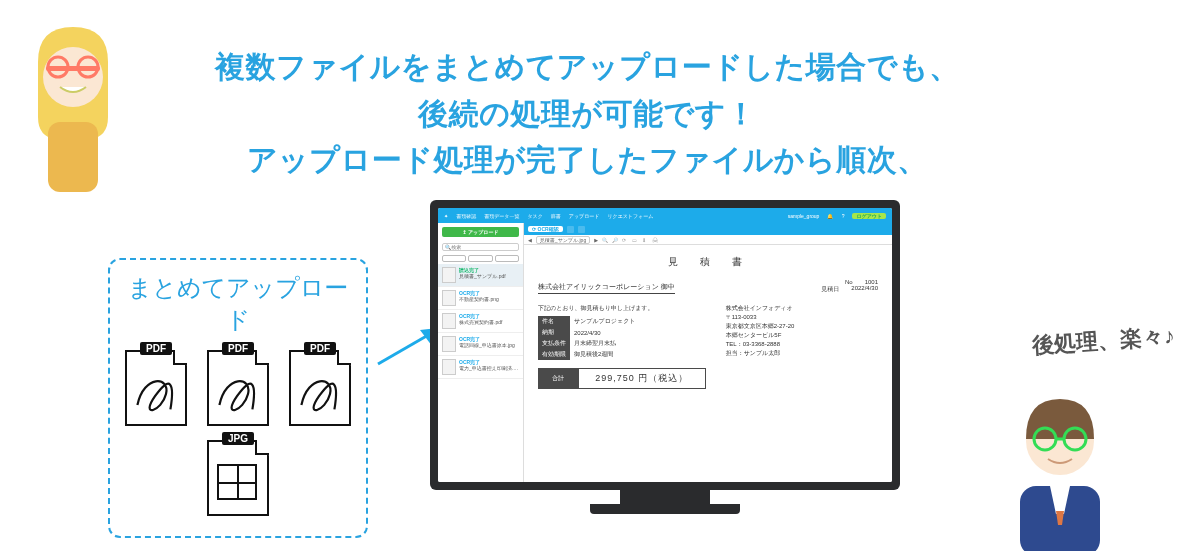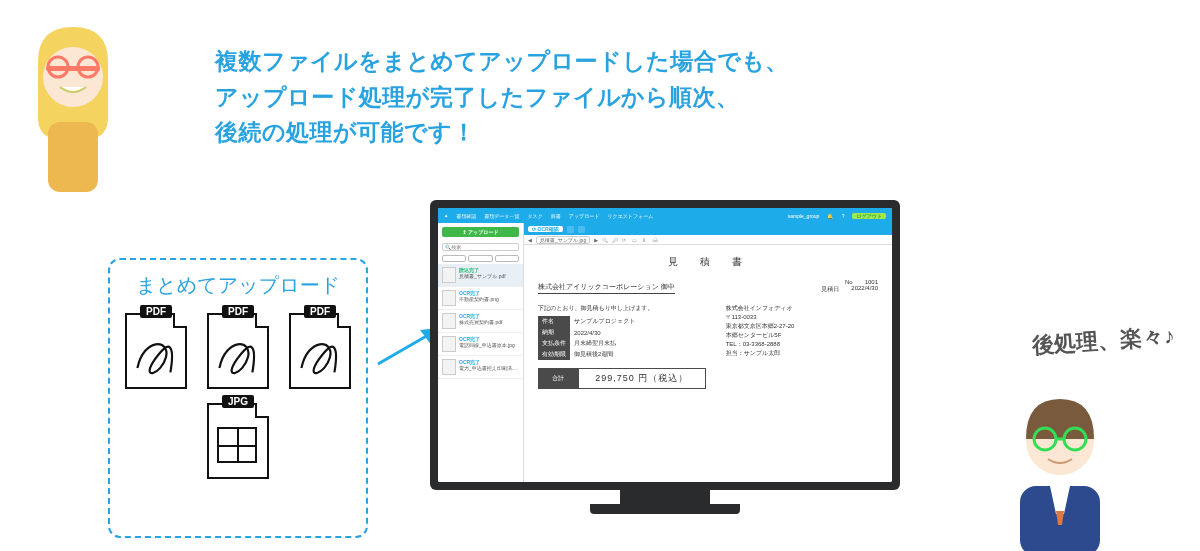--- a/index.html
+++ b/index.html
@@ -9,44 +9,45 @@
     background: #fff;
     position: relative;
     overflow: hidden;
   }
 
   
   .headline {
     position: absolute;
     left: 215px; top: 44px;
     color: #29a3e0;
-    font-size: 23px;
+    font-size: 30px;
     font-weight: 600;
     line-height: 1.55;
     letter-spacing: .5px;
+    text-align: center;
   }
 
   
   .avatar-woman { position:absolute; left:18px; top:22px; width:110px; height:170px; }
   .avatar-man  { position:absolute; right:70px; bottom:0; width:140px; height:170px; }
   .speech-bubble {
     position:absolute; right:25px; bottom:195px;
     font-size:22px; font-weight:600; color:#555;
     transform: rotate(-4deg);
   }
 
   
   .upload-box {
     position:absolute; left:108px; top:258px;
     width:260px; height:280px;
     border:2px dashed #29a3e0; border-radius:12px;
     padding:12px 10px 10px;
   }
   .upload-title {
-    color:#29a3e0; font-size:20px; font-weight:500;
+    color:#29a3e0; font-size:24px; font-weight:500;
     text-align:center; margin-bottom:14px;
   }
   .file-row { display:flex; justify-content:center; gap:20px; margin-top:6px;}
   .file-icon { width:62px; height:76px; position:relative; }
   .file-icon .page {
     width:62px; height:76px; border:2px solid #111; background:#fff;
     position:absolute; inset:0;
     clip-path: polygon(0 0, 78% 0, 100% 20%, 100% 100%, 0 100%);
   }
   .file-icon .fold {
@@ -167,22 +168,22 @@
     flex:1; border:1px solid #4a4a4a; display:flex; align-items:center; justify-content:center;
     font-size:9px; letter-spacing:1px; padding:3px 0;
   }
   .doc-right { flex:1; font-size:6px; line-height:1.5;}
 </style>
 </head>
 <body>
 
 <div class="headline">
   <div>複数ファイルをまとめてアップロードした場合でも、</div>
+  <div>後続の処理が可能です！</div>
   <div>アップロード処理が完了したファイルから順次、</div>
-  <div>後続の処理が可能です！</div>
 </div>
 
 <div class="avatar-woman">
   <svg viewBox="0 0 110 170">
     <path d="M20 40 q0 -35 35 -35 q35 0 35 35 v55 q0 20 -18 22 h-34 q-18 -2 -18 -22 z" fill="#f4d35e"></path>
     <circle cx="55" cy="55" r="30" fill="#fbe7d3"></circle>
     <rect x="28" y="44" width="54" height="5" rx="2" fill="#ff7a66"></rect>
     <circle cx="40" cy="45" r="10" fill="none" stroke="#ff7a66" stroke-width="3"></circle>
     <circle cx="70" cy="45" r="10" fill="none" stroke="#ff7a66" stroke-width="3"></circle>
     <path d="M42 65 q13 10 26 0" stroke="#cc6" stroke-width="2" fill="#fff"></path>

